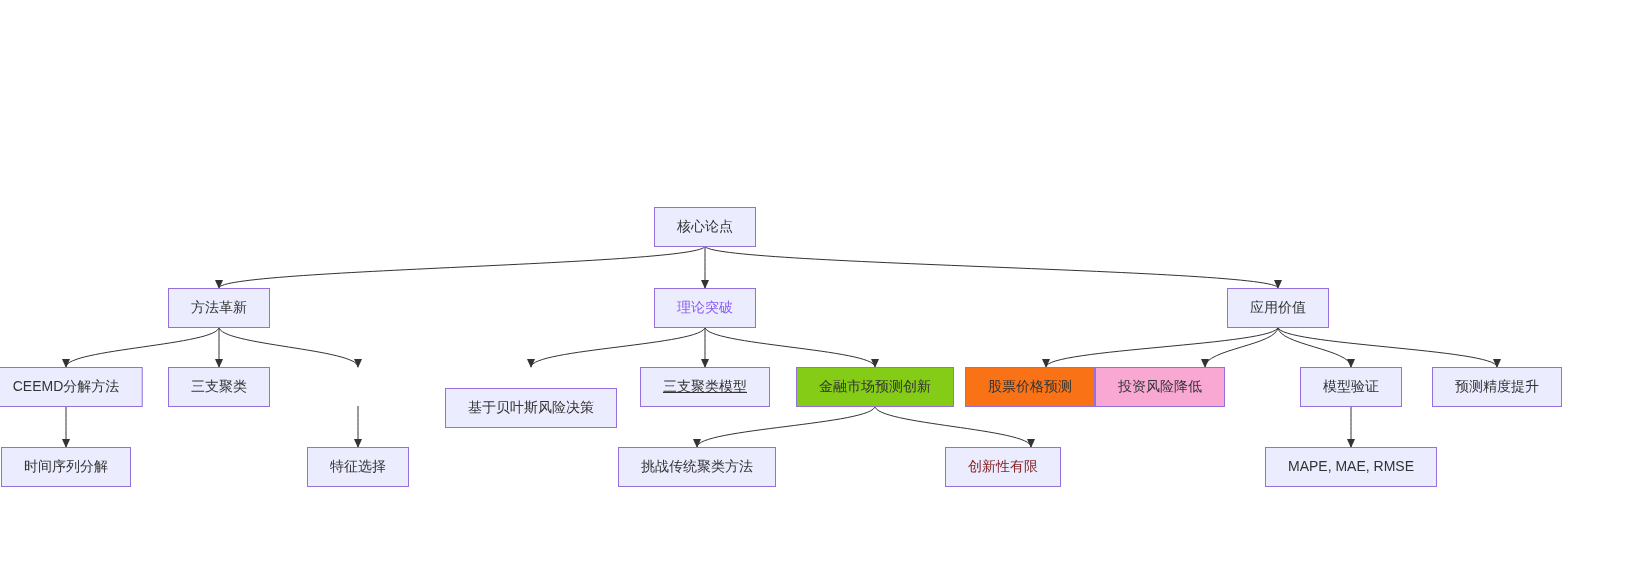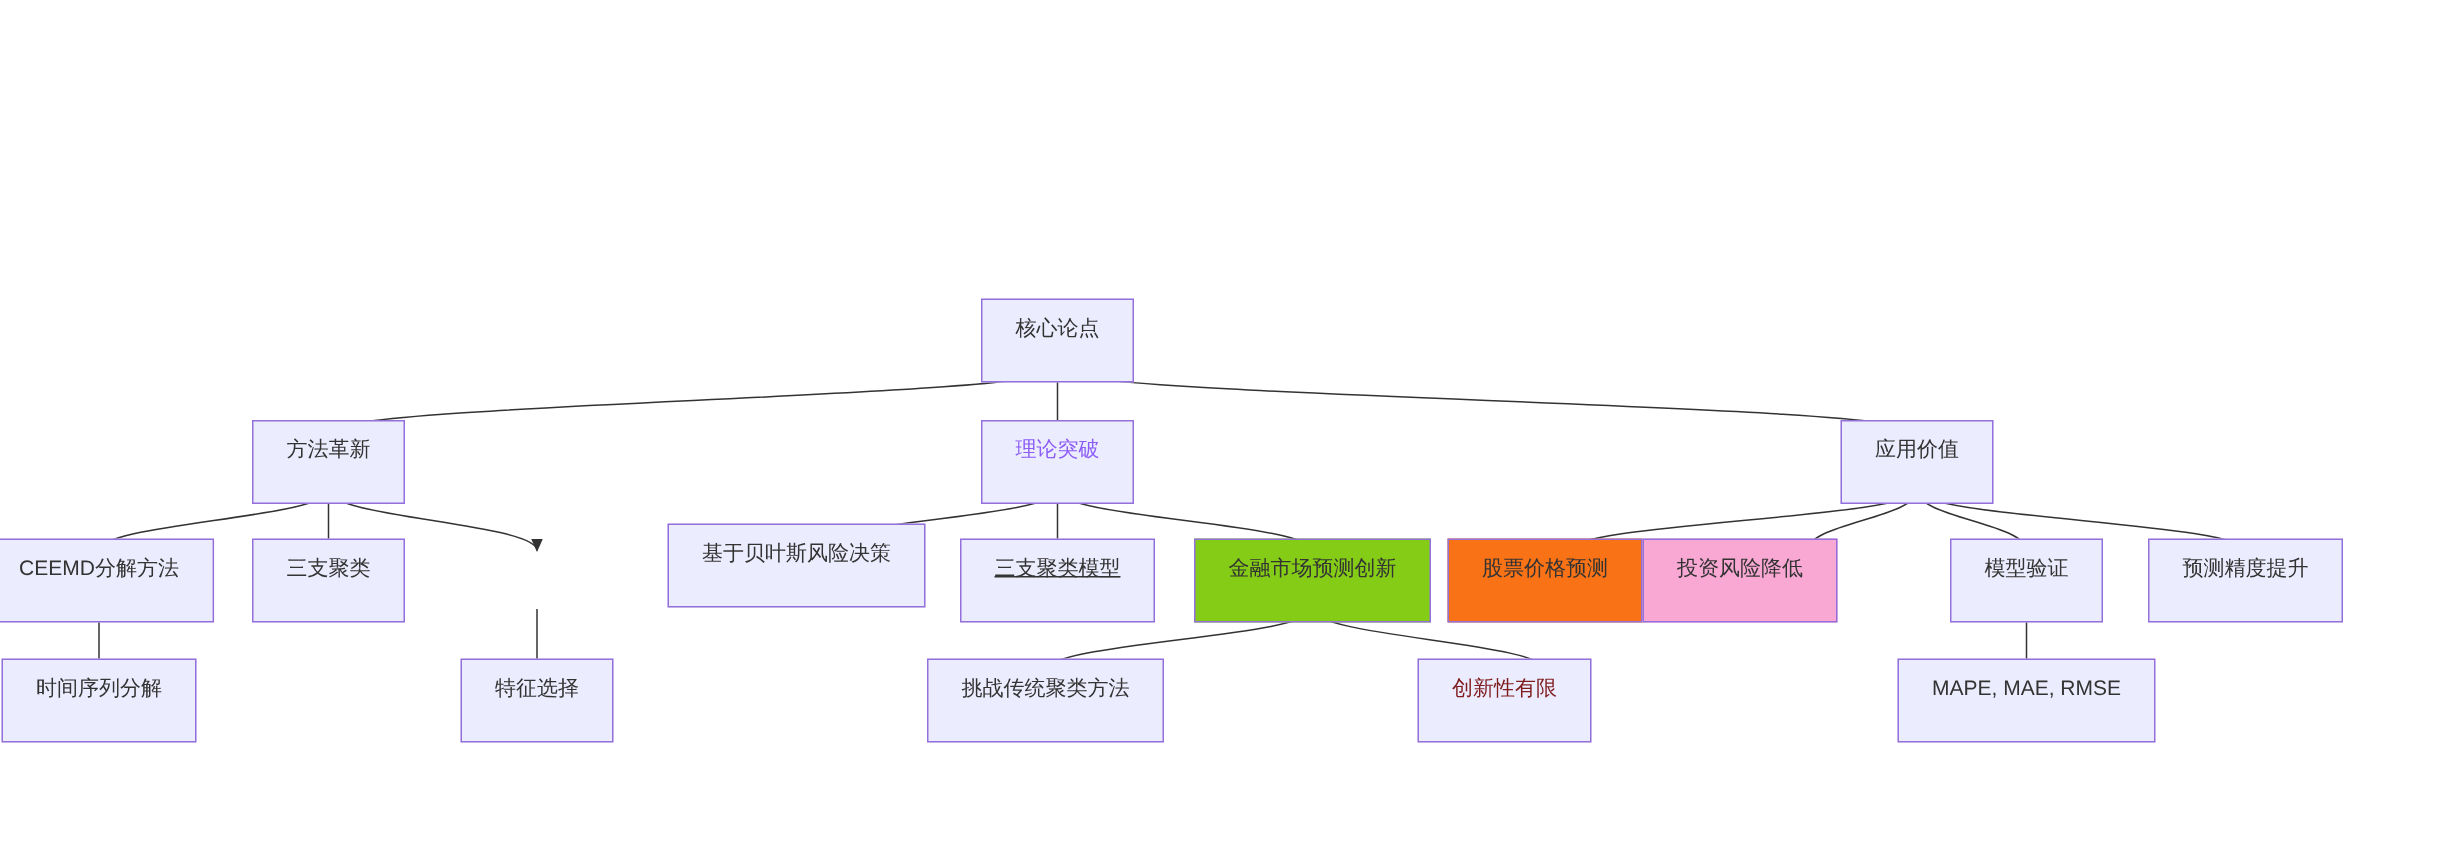--- a/index.html
+++ b/index.html
@@ -20,21 +20,21 @@
     left: 0;
     top: 0;
     width: 1628px;
     height: 576px;
     pointer-events: none;
   }
   .node {
     position: absolute;
     transform: translate(-50%, -50%);
     box-sizing: border-box;
-    height: 56px;
+    height: 40px;
     line-height: 36px;
     padding: 0 22px;
     white-space: nowrap;
     font-size: 14px;
     color: #333333;
     background: #ECECFF;
     border: 1px solid #9370DB;
     text-align: center;
   }
 </style>
@@ -69,21 +69,21 @@
         <path d="M1351,406 C1351,424.45 1351,428.55 1351,447" fill="none" stroke="#333333" stroke-width="1" marker-end="url(#arrowhead)"></path>
       </g>
   </svg>
 
 <div class="node" style="left: 705px; top: 227px; background: rgb(236, 236, 255); border-color: rgb(147, 112, 219); color: rgb(51, 51, 51);">核心论点</div>
     <div class="node" style="left: 219px; top: 308px; background: rgb(236, 236, 255); border-color: rgb(147, 112, 219); color: rgb(51, 51, 51);">方法革新</div>
     <div class="node" style="left: 705px; top: 308px; background: rgb(236, 236, 255); border-color: rgb(147, 112, 219); color: #8b5cf6;">理论突破</div>
     <div class="node" style="left: 1278px; top: 308px; background: rgb(236, 236, 255); border-color: rgb(147, 112, 219); color: rgb(51, 51, 51); text-align: right;">应用价值</div>
     <div class="node" style="left: 66px; top: 387px; background: rgb(236, 236, 255); border-color: rgb(147, 112, 219); color: rgb(51, 51, 51);">CEEMD分解方法</div>
     <div class="node" style="left: 219px; top: 387px; background: rgb(236, 236, 255); border-color: rgb(147, 112, 219); color: rgb(51, 51, 51);">三支聚类</div>
-    <div class="node" style="left: 531px; top: 377px; background: rgb(236, 236, 255); border-color: rgb(147, 112, 219); color: rgb(51, 51, 51);">基于贝叶斯风险决策</div>
+    <div class="node" style="left: 531px; top: 408px; background: rgb(236, 236, 255); border-color: rgb(147, 112, 219); color: rgb(51, 51, 51);">基于贝叶斯风险决策</div>
     <div class="node" style="left: 705px; top: 387px; background: rgb(236, 236, 255); border-color: rgb(147, 112, 219); color: rgb(51, 51, 51); text-decoration: underline;">三支聚类模型</div>
     <div class="node" style="left: 875px; top: 387px; background: #84cc16; border-color: rgb(147, 112, 219); color: rgb(51, 51, 51);">金融市场预测创新</div>
     <div class="node" style="left: 1030px; top: 387px; background: #f97316; border-color: rgb(147, 112, 219); color: rgb(51, 51, 51);">股票价格预测</div>
     <div class="node" style="left: 1160px; top: 387px; background: #f9a8d4; border-color: rgb(147, 112, 219); color: rgb(51, 51, 51);">投资风险降低</div>
     <div class="node" style="left: 1351px; top: 387px; background: rgb(236, 236, 255); border-color: rgb(147, 112, 219); color: rgb(51, 51, 51);">模型验证</div>
     <div class="node" style="left: 1497px; top: 387px; background: rgb(236, 236, 255); border-color: rgb(147, 112, 219); color: rgb(51, 51, 51);">预测精度提升</div>
     <div class="node" style="left: 66px; top: 467px; background: rgb(236, 236, 255); border-color: rgb(147, 112, 219); color: rgb(51, 51, 51);">时间序列分解</div>
     <div class="node" style="left: 358px; top: 467px; background: rgb(236, 236, 255); border-color: rgb(147, 112, 219); color: rgb(51, 51, 51);">特征选择</div>
     <div class="node" style="left: 697px; top: 467px; background: rgb(236, 236, 255); border-color: rgb(147, 112, 219); color: rgb(51, 51, 51);">挑战传统聚类方法</div>
     <div class="node" style="left: 1003px; top: 467px; background: rgb(236, 236, 255); border-color: rgb(147, 112, 219); color: #7f1d1d;">创新性有限</div>

